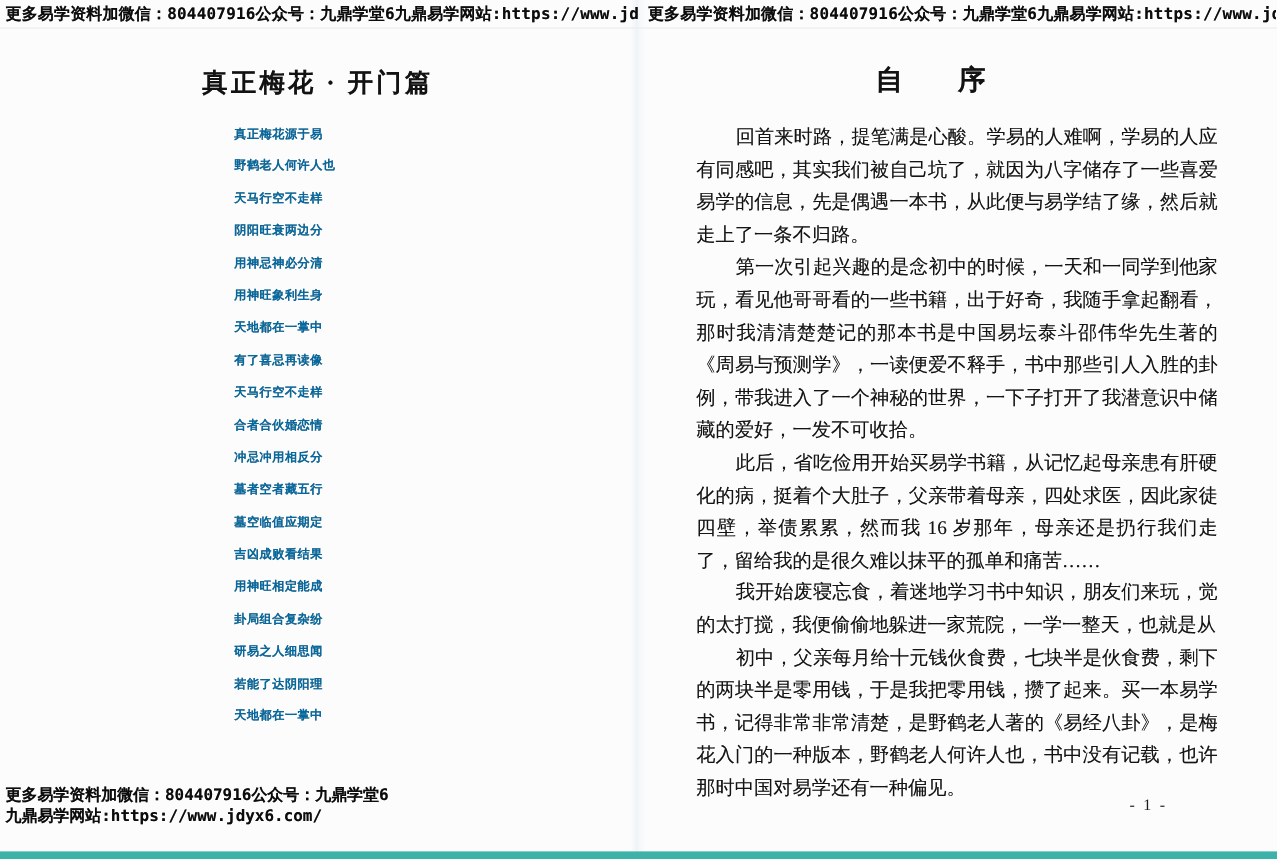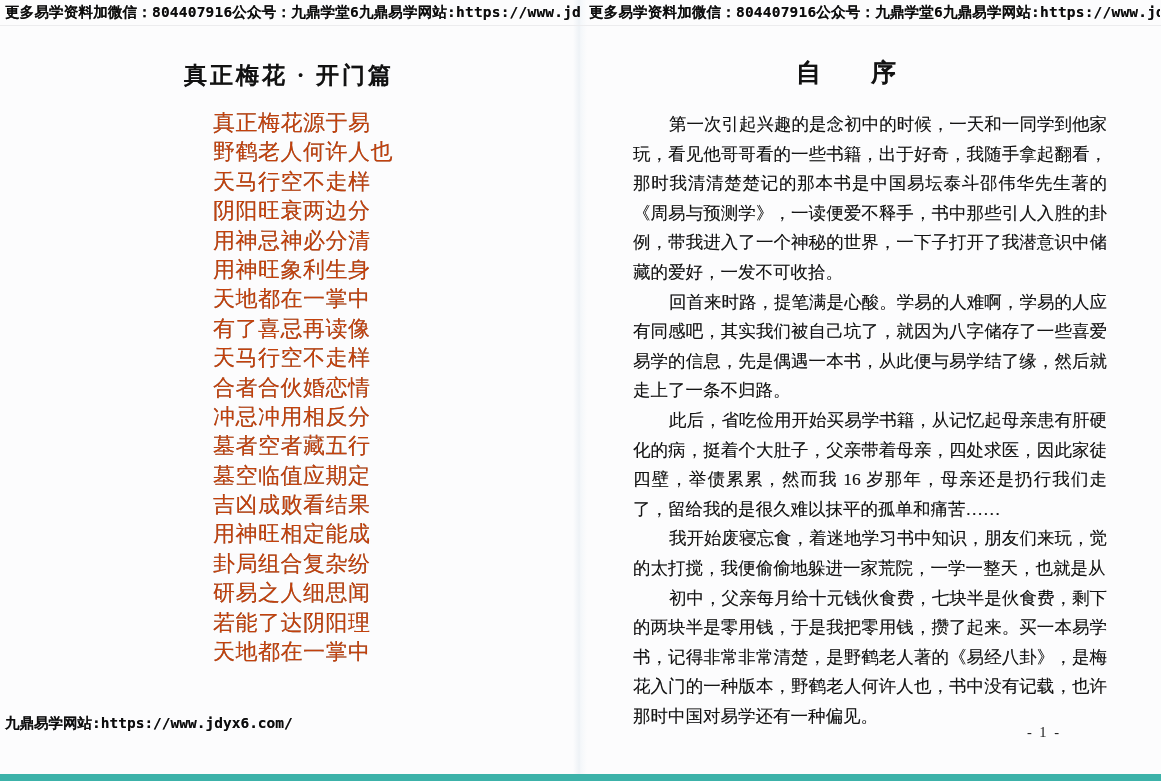--- a/index.html
+++ b/index.html
@@ -54,25 +54,26 @@
     text-shadow: 0 0 0.6px rgba(0,0,0,0.5);
   }
   .toc {
     position: absolute; top: 108px; left: 213px;
     list-style: none;
   }
   .toc-line {
     display: block;
     height: 29.4px;
     line-height: 29.4px;
-    font-size: 22px;
+    font-size: 11px;
     letter-spacing: 0.5px;
-    color: #c2410c;
+    color: #0369a1;
     text-shadow: 0 0 0.5px rgba(0,0,0,0.45);
     white-space: nowrap;
+    font-weight: bold;
   }
   .left-footer {
     position: absolute; left: 5px; top: 714px;
     font-family: "DejaVu Sans Mono", "Liberation Mono", monospace;
     font-size: 14.5px; font-weight: 600;
     line-height: 19px;
     color: #0c0c0c;
     text-shadow: 0 0 0.5px rgba(0,0,0,0.55);
     white-space: nowrap;
   }
@@ -139,29 +140,30 @@
       <span class="toc-line">墓者空者藏五行</span>
       <span class="toc-line">墓空临值应期定</span>
       <span class="toc-line">吉凶成败看结果</span>
       <span class="toc-line">用神旺相定能成</span>
       <span class="toc-line">卦局组合复杂纷</span>
       <span class="toc-line">研易之人细思闻</span>
       <span class="toc-line">若能了达阴阳理</span>
       <span class="toc-line">天地都在一掌中</span>
     </div>
     <div class="left-footer">
+      <div>更多易学资料加微信：804407916公众号：九鼎学堂6</div>
       <div>九鼎易学网站:https://www.jdyx6.com/</div>
     </div>
   </div>
 
   <div class="right-page">
     <div class="right-title">自　　序</div>
     <div class="preface-body">
+      <p>回首来时路，提笔满是心酸。学易的人难啊，学易的人应有同感吧，其实我们被自己坑了，就因为八字储存了一些喜爱易学的信息，先是偶遇一本书，从此便与易学结了缘，然后就走上了一条不归路。</p>
       <p>第一次引起兴趣的是念初中的时候，一天和一同学到他家玩，看见他哥哥看的一些书籍，出于好奇，我随手拿起翻看，那时我清清楚楚记的那本书是中国易坛泰斗邵伟华先生著的《周易与预测学》，一读便爱不释手，书中那些引人入胜的卦例，带我进入了一个神秘的世界，一下子打开了我潜意识中储藏的爱好，一发不可收拾。</p>
-      <p>回首来时路，提笔满是心酸。学易的人难啊，学易的人应有同感吧，其实我们被自己坑了，就因为八字储存了一些喜爱易学的信息，先是偶遇一本书，从此便与易学结了缘，然后就走上了一条不归路。</p>
       <p>此后，省吃俭用开始买易学书籍，从记忆起母亲患有肝硬化的病，挺着个大肚子，父亲带着母亲，四处求医，因此家徒四壁，举债累累，然而我 16 岁那年，母亲还是扔行我们走了，留给我的是很久难以抹平的孤单和痛苦……</p>
       <p>我开始废寝忘食，着迷地学习书中知识，朋友们来玩，觉的太打搅，我便偷偷地躲进一家荒院，一学一整天，也就是从</p>
       <p>初中，父亲每月给十元钱伙食费，七块半是伙食费，剩下的两块半是零用钱，于是我把零用钱，攒了起来。买一本易学书，记得非常非常清楚，是野鹤老人著的《易经八卦》，是梅花入门的一种版本，野鹤老人何许人也，书中没有记载，也许那时中国对易学还有一种偏见。</p>
     </div>
     <div class="page-number">- 1 -</div>
   </div>
 
   <div class="bottom-bar" style="background: rgb(60, 178, 169);"></div>
 
 </div>

